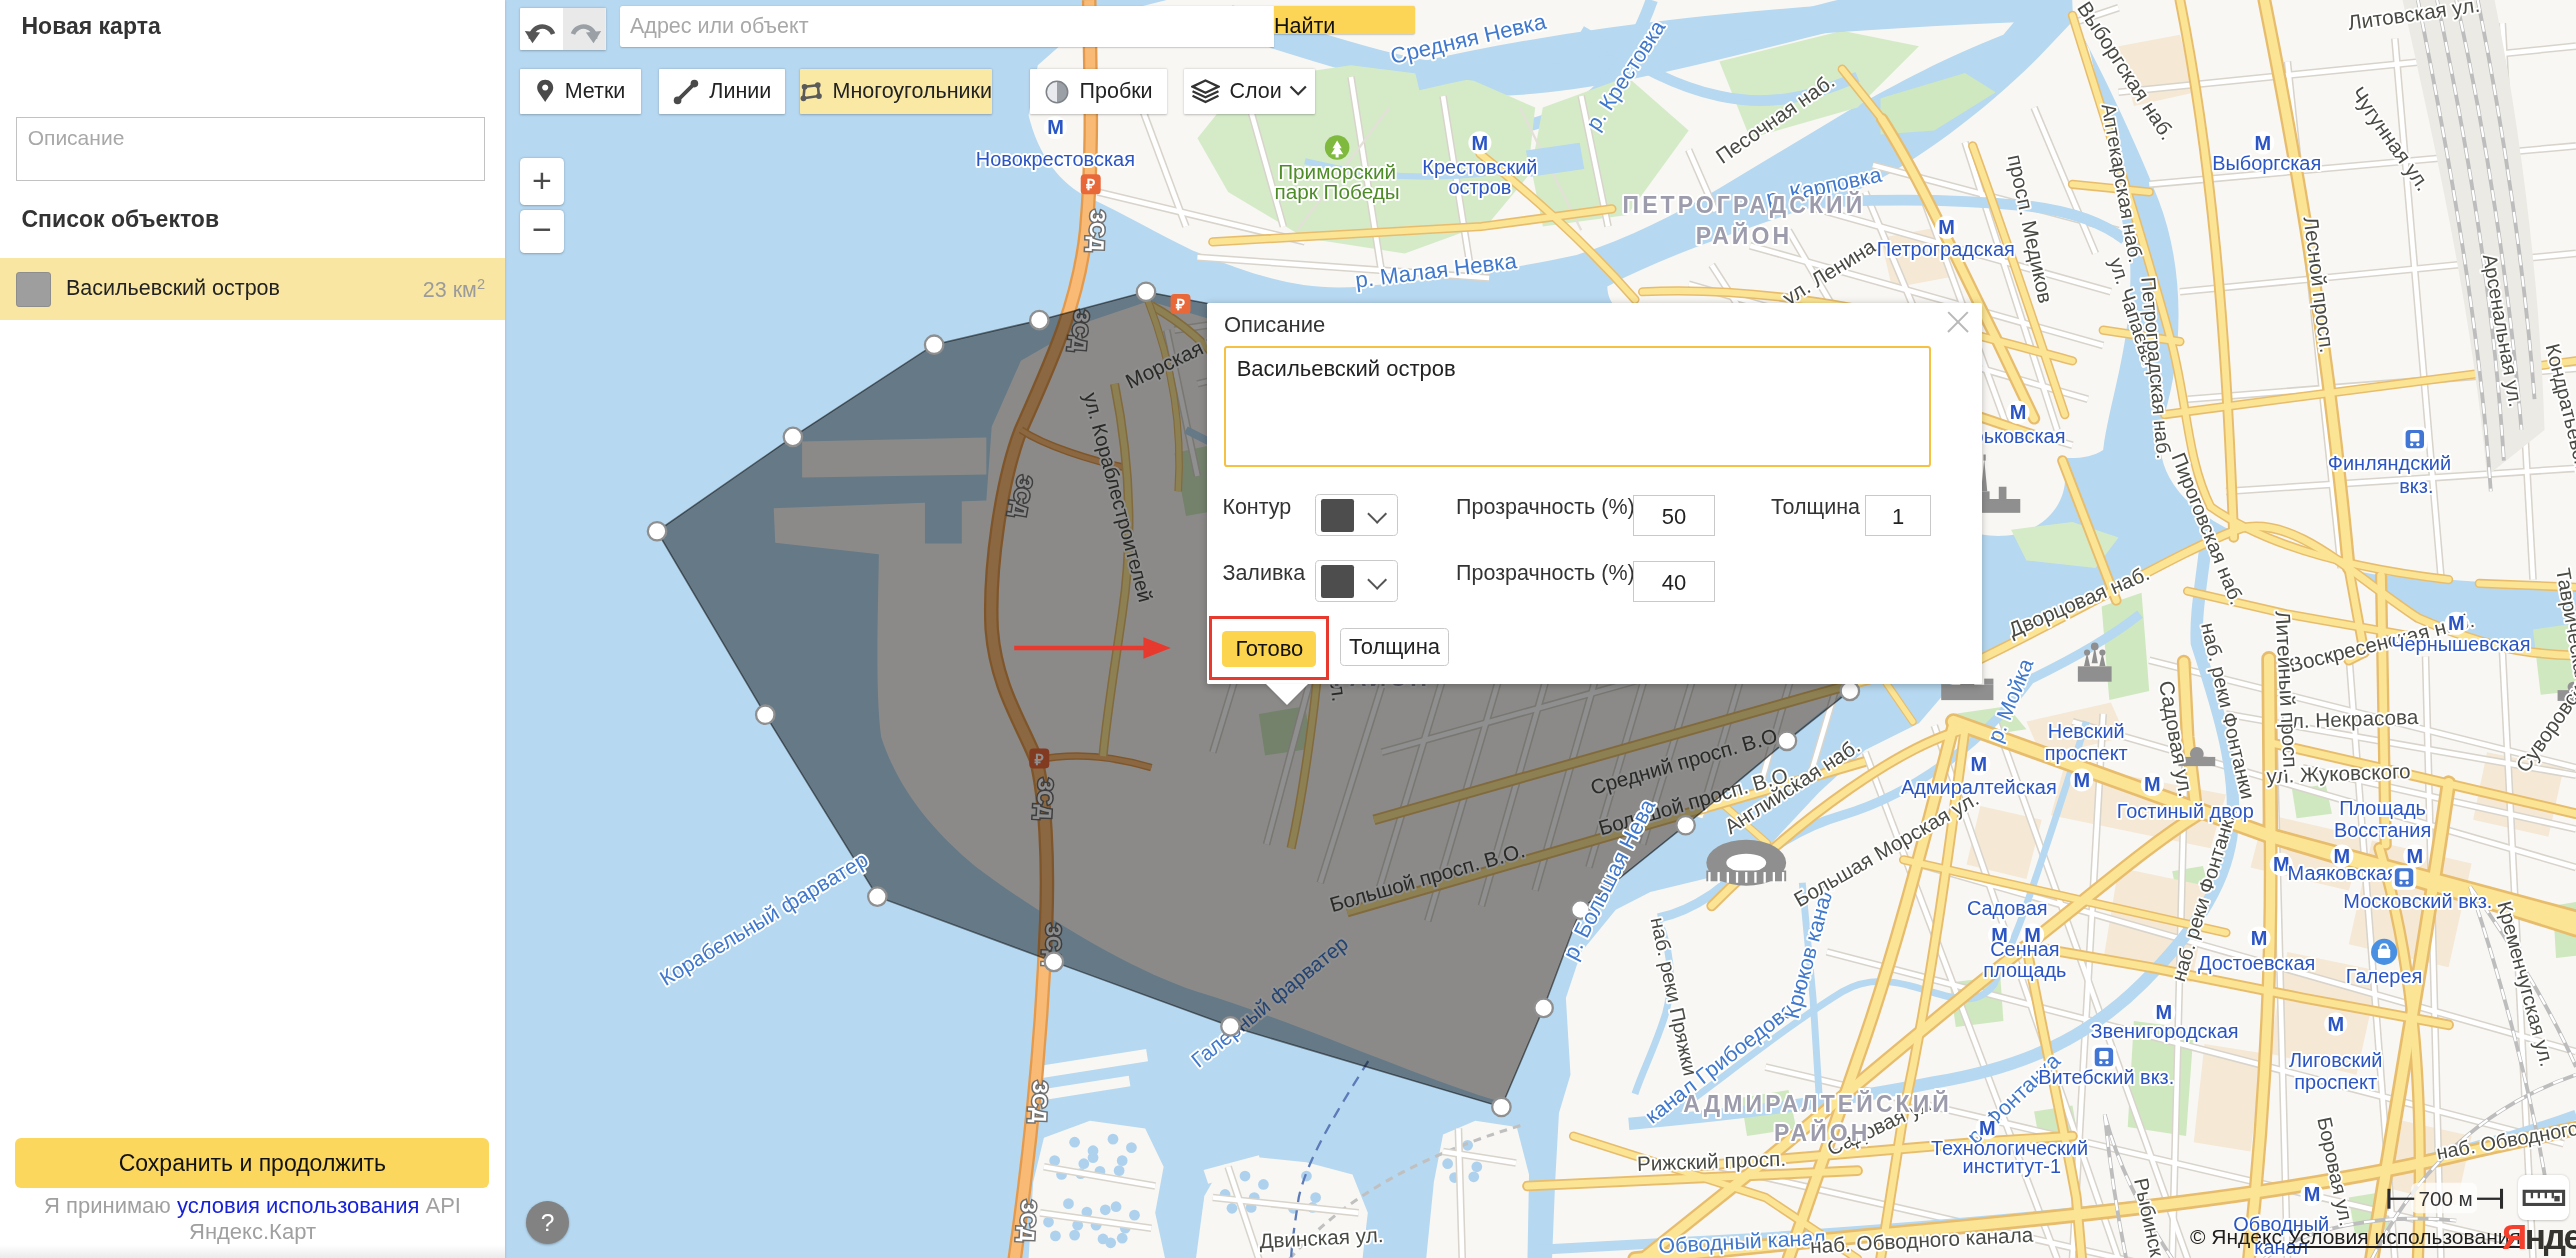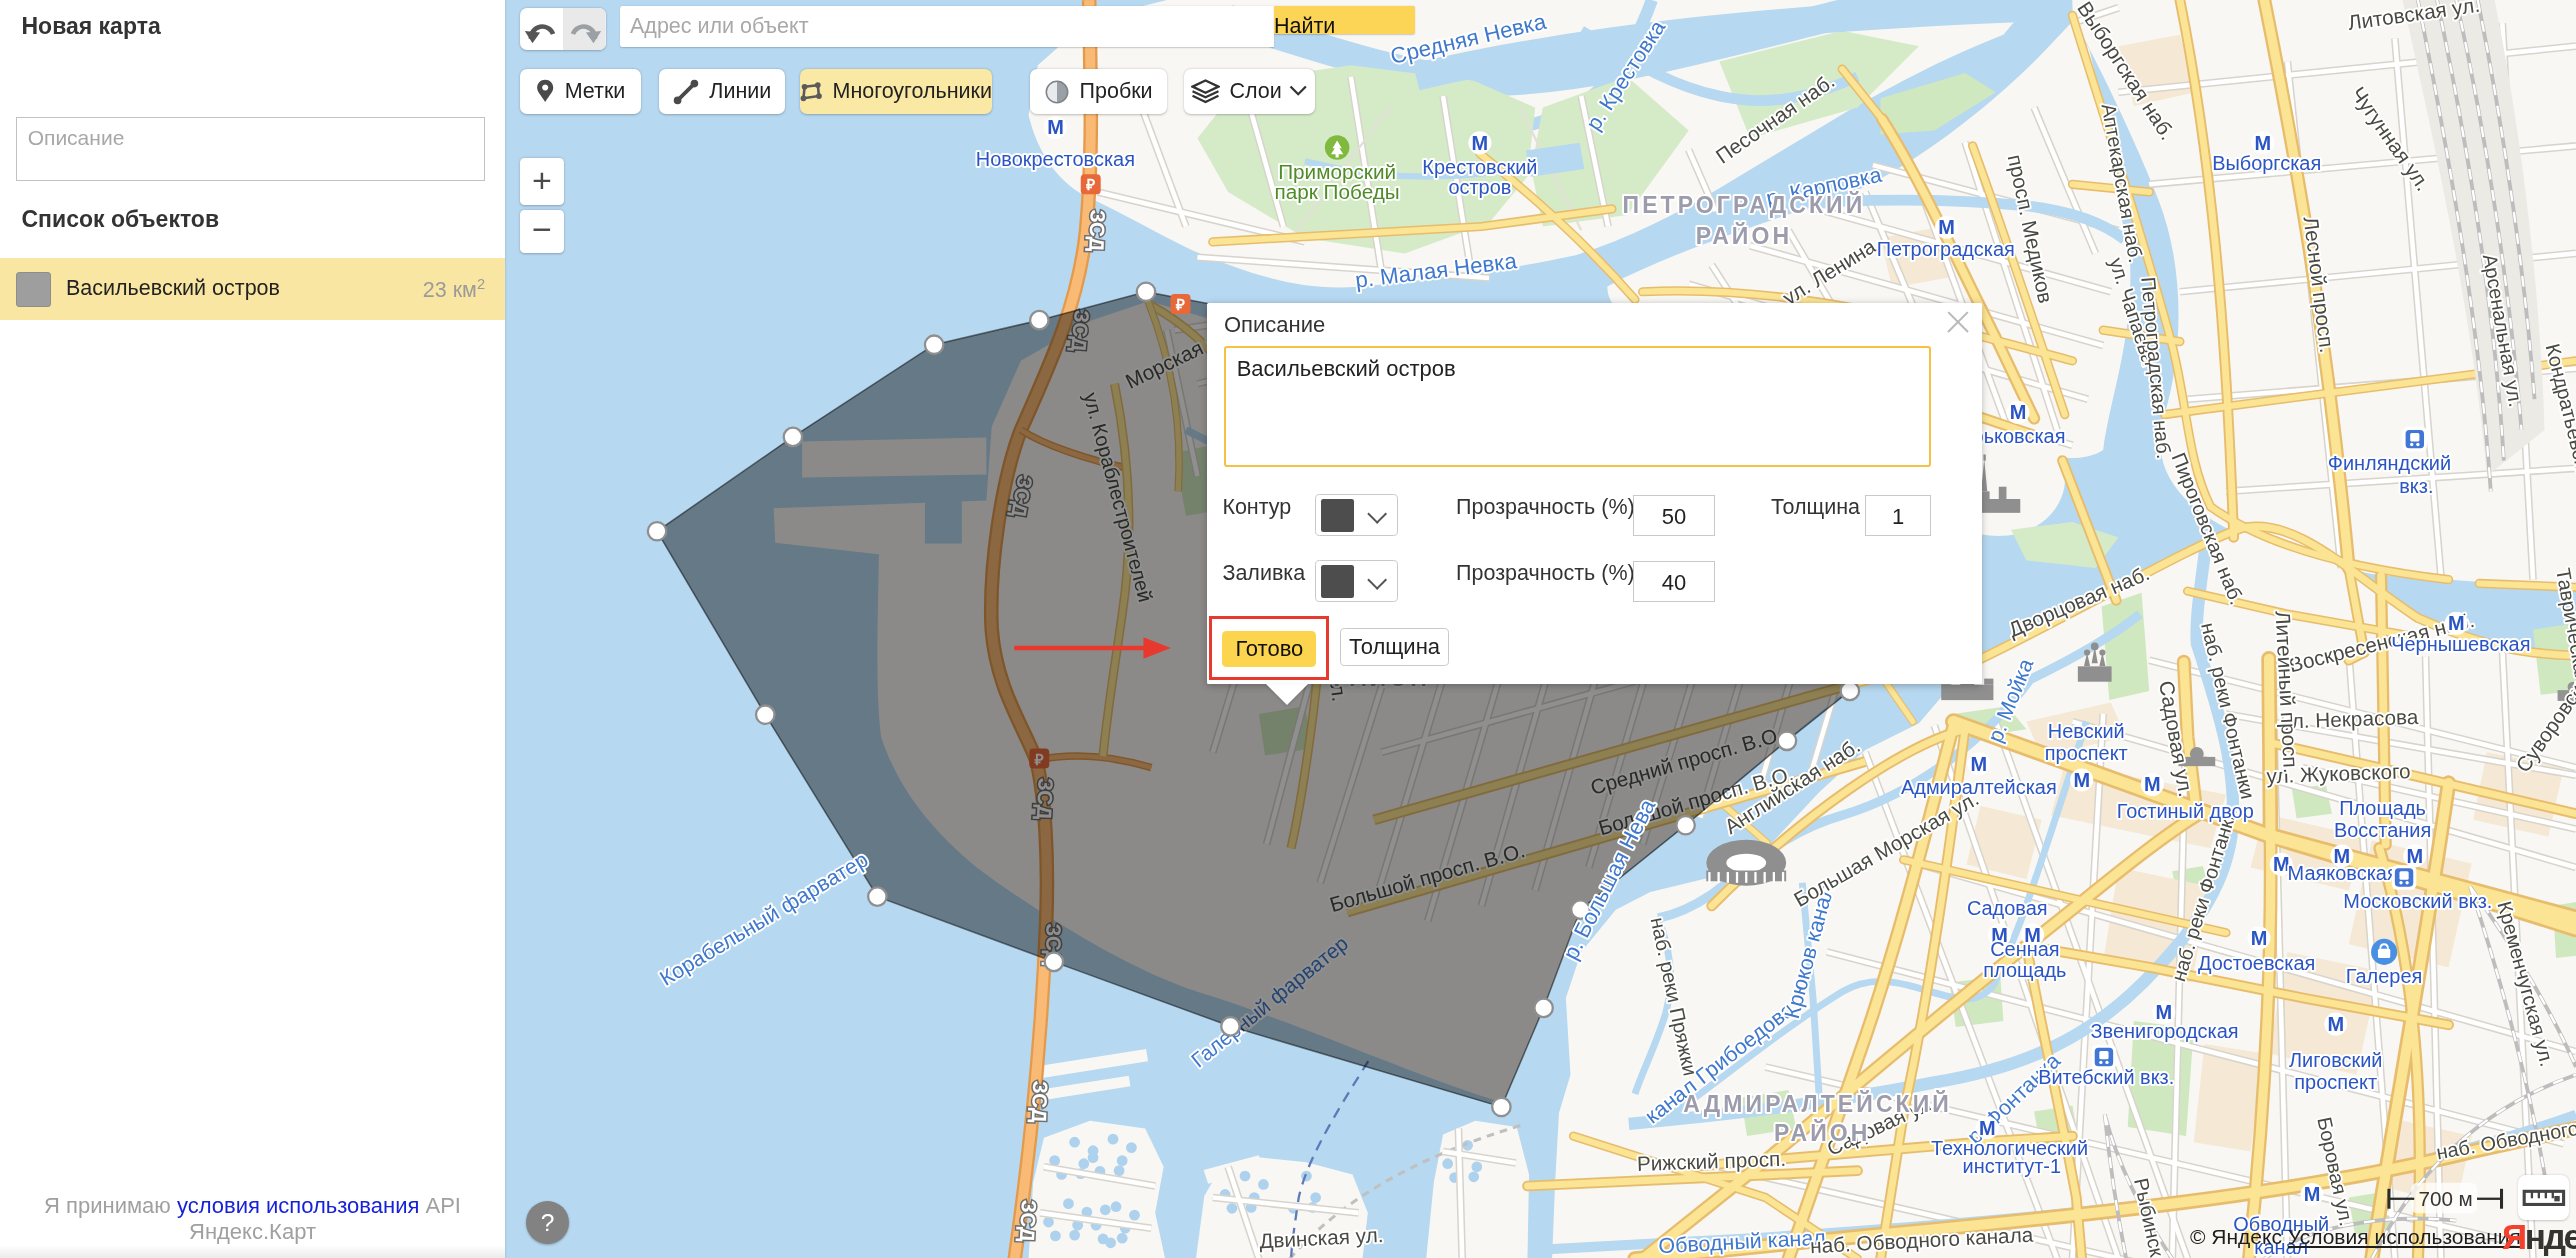--- a/index.html
+++ b/index.html
@@ -13,21 +13,21 @@
 .sb-h2{position:absolute;left:21.5px;top:206px;font-size:23px;font-weight:bold;color:#333}
 .obj{position:absolute;left:0;top:258px;width:505px;height:62px;background:#f9e6a3}
 .obj .sw{position:absolute;left:16px;top:14px;width:35px;height:35px;background:#9e9e9e;border:1.5px solid #8d8d8d;border-radius:3.1px}
 .obj .nm{position:absolute;left:66px;top:18.4px;font-size:21.5px;color:#222}
 .obj .ar{position:absolute;right:20px;top:18.4px;font-size:21.5px;color:#9b9b9b}
 .obj .ar sup{font-size:14.6px}
 .save{position:absolute;left:15.4px;top:1138px;width:474px;height:50px;background:#fbd75e;border-radius:6.1px;font-size:23px;color:#111;text-align:center;line-height:50px}
 .cons{position:absolute;left:0;top:1193px;width:505px;text-align:center;font-size:22px;color:#a0a0a0;line-height:26px}
 .cons a{color:#1722d8;text-decoration:none}
 .sbgrad{position:absolute;left:0;bottom:0;width:505px;height:14px;background:linear-gradient(#fff,#e9e9e9)}
-.ctl{position:absolute;background:#fff;border-radius:7px;box-shadow:0 0.8px 2.3px rgba(0,0,0,.25);z-index:6}
+.ctl{position:absolute;background:#fff;border-radius:1px;box-shadow:0 0.8px 2.3px rgba(0,0,0,.25);z-index:6}
 .btn2{height:45px;font-size:21.5px;color:#222;display:flex;align-items:center;justify-content:center}
 .ybg{background:#fae9a5}
 .srch{position:absolute;left:620px;top:6.1px;width:654px;height:41px;background:#fff;z-index:6;border-radius:2.3px 0 0 2.3px;box-shadow:0 0.8px 1.5px rgba(0,0,0,.2)}
 .srch input{width:100%;height:100%;border:0;outline:none;font-size:21.5px;padding:0 10px;font-family:"Liberation Sans",sans-serif;background:transparent;color:#333}
 .srch input::placeholder{color:#a8a8a8;opacity:1}
 .find{position:absolute;left:1274px;top:6.1px;width:141px;height:28px;background:#fcd456;z-index:6;border-radius:0 2.3px 2.3px 0;font-size:21.5px;color:#111;text-align:left;line-height:41px;box-shadow:0 0.8px 1.5px rgba(0,0,0,.2)}
 .zbtn{position:absolute;left:520px;width:44px;background:#fff;border-radius:4.6px;box-shadow:0 0.8px 2.3px rgba(0,0,0,.25);z-index:6;color:#4a4a4a;text-align:center}
 .help{position:absolute;left:526px;top:1201px;width:43px;height:43px;background:#828282;border-radius:50%;z-index:6;color:#fff;font-size:24.6px;text-align:center;line-height:43px;box-shadow:0 0.8px 2.3px rgba(0,0,0,.3)}
 .dlg{position:absolute;left:1207px;top:303px;width:775px;height:381px;background:#fff;z-index:7;box-shadow:0 1.5px 7.7px rgba(0,0,0,.25);border-radius:1.5px}
 .dlg .tail{position:absolute;left:59px;top:381px;width:0;height:0;border-left:21px solid transparent;border-right:21px solid transparent;border-top:21px solid #fff;filter:drop-shadow(0 1.5px 1.5px rgba(0,0,0,.15))}
@@ -741,20 +741,21 @@
   </svg>
 <div class="sb">
  <div class="sb-h1">Новая карта</div>
  <textarea class="ta" style="top: 117px; height: 64px;" placeholder="Описание"></textarea>
  <div class="sb-h2">Список объектов</div>
  <div class="obj">
       <span class="sw"></span>
       <span class="nm">Васильевский остров</span>
       <span class="ar">23 км<sup>2</sup></span>
     </div>
+ <div class="save">Сохранить и продолжить</div>
  <div class="cons">Я принимаю <a>условия использования</a> API<br>Яндекс.Карт</div>
  <div class="sbgrad"></div>
 </div>
 <div class="ctl" style="left:520px;top:7.7px;width:86px;height:42px;overflow:hidden">
  <svg width="86" height="42" viewBox="0 0 112 55">
   <rect x="56" y="0" width="56" height="55" fill="#e9e9e9"></rect>
   <path d="M14 40 a15 15 0 0 1 29 -6" fill="none" stroke="#555" stroke-width="6"></path>
   <path d="M6 30 L16 46 L26 32 Z" fill="#555"></path>
   <path d="M98 40 a15 15 0 0 0 -29 -6" fill="none" stroke="#9aa0a5" stroke-width="6"></path>
   <path d="M106 30 L96 46 L86 32 Z" fill="#9aa0a5"></path>

